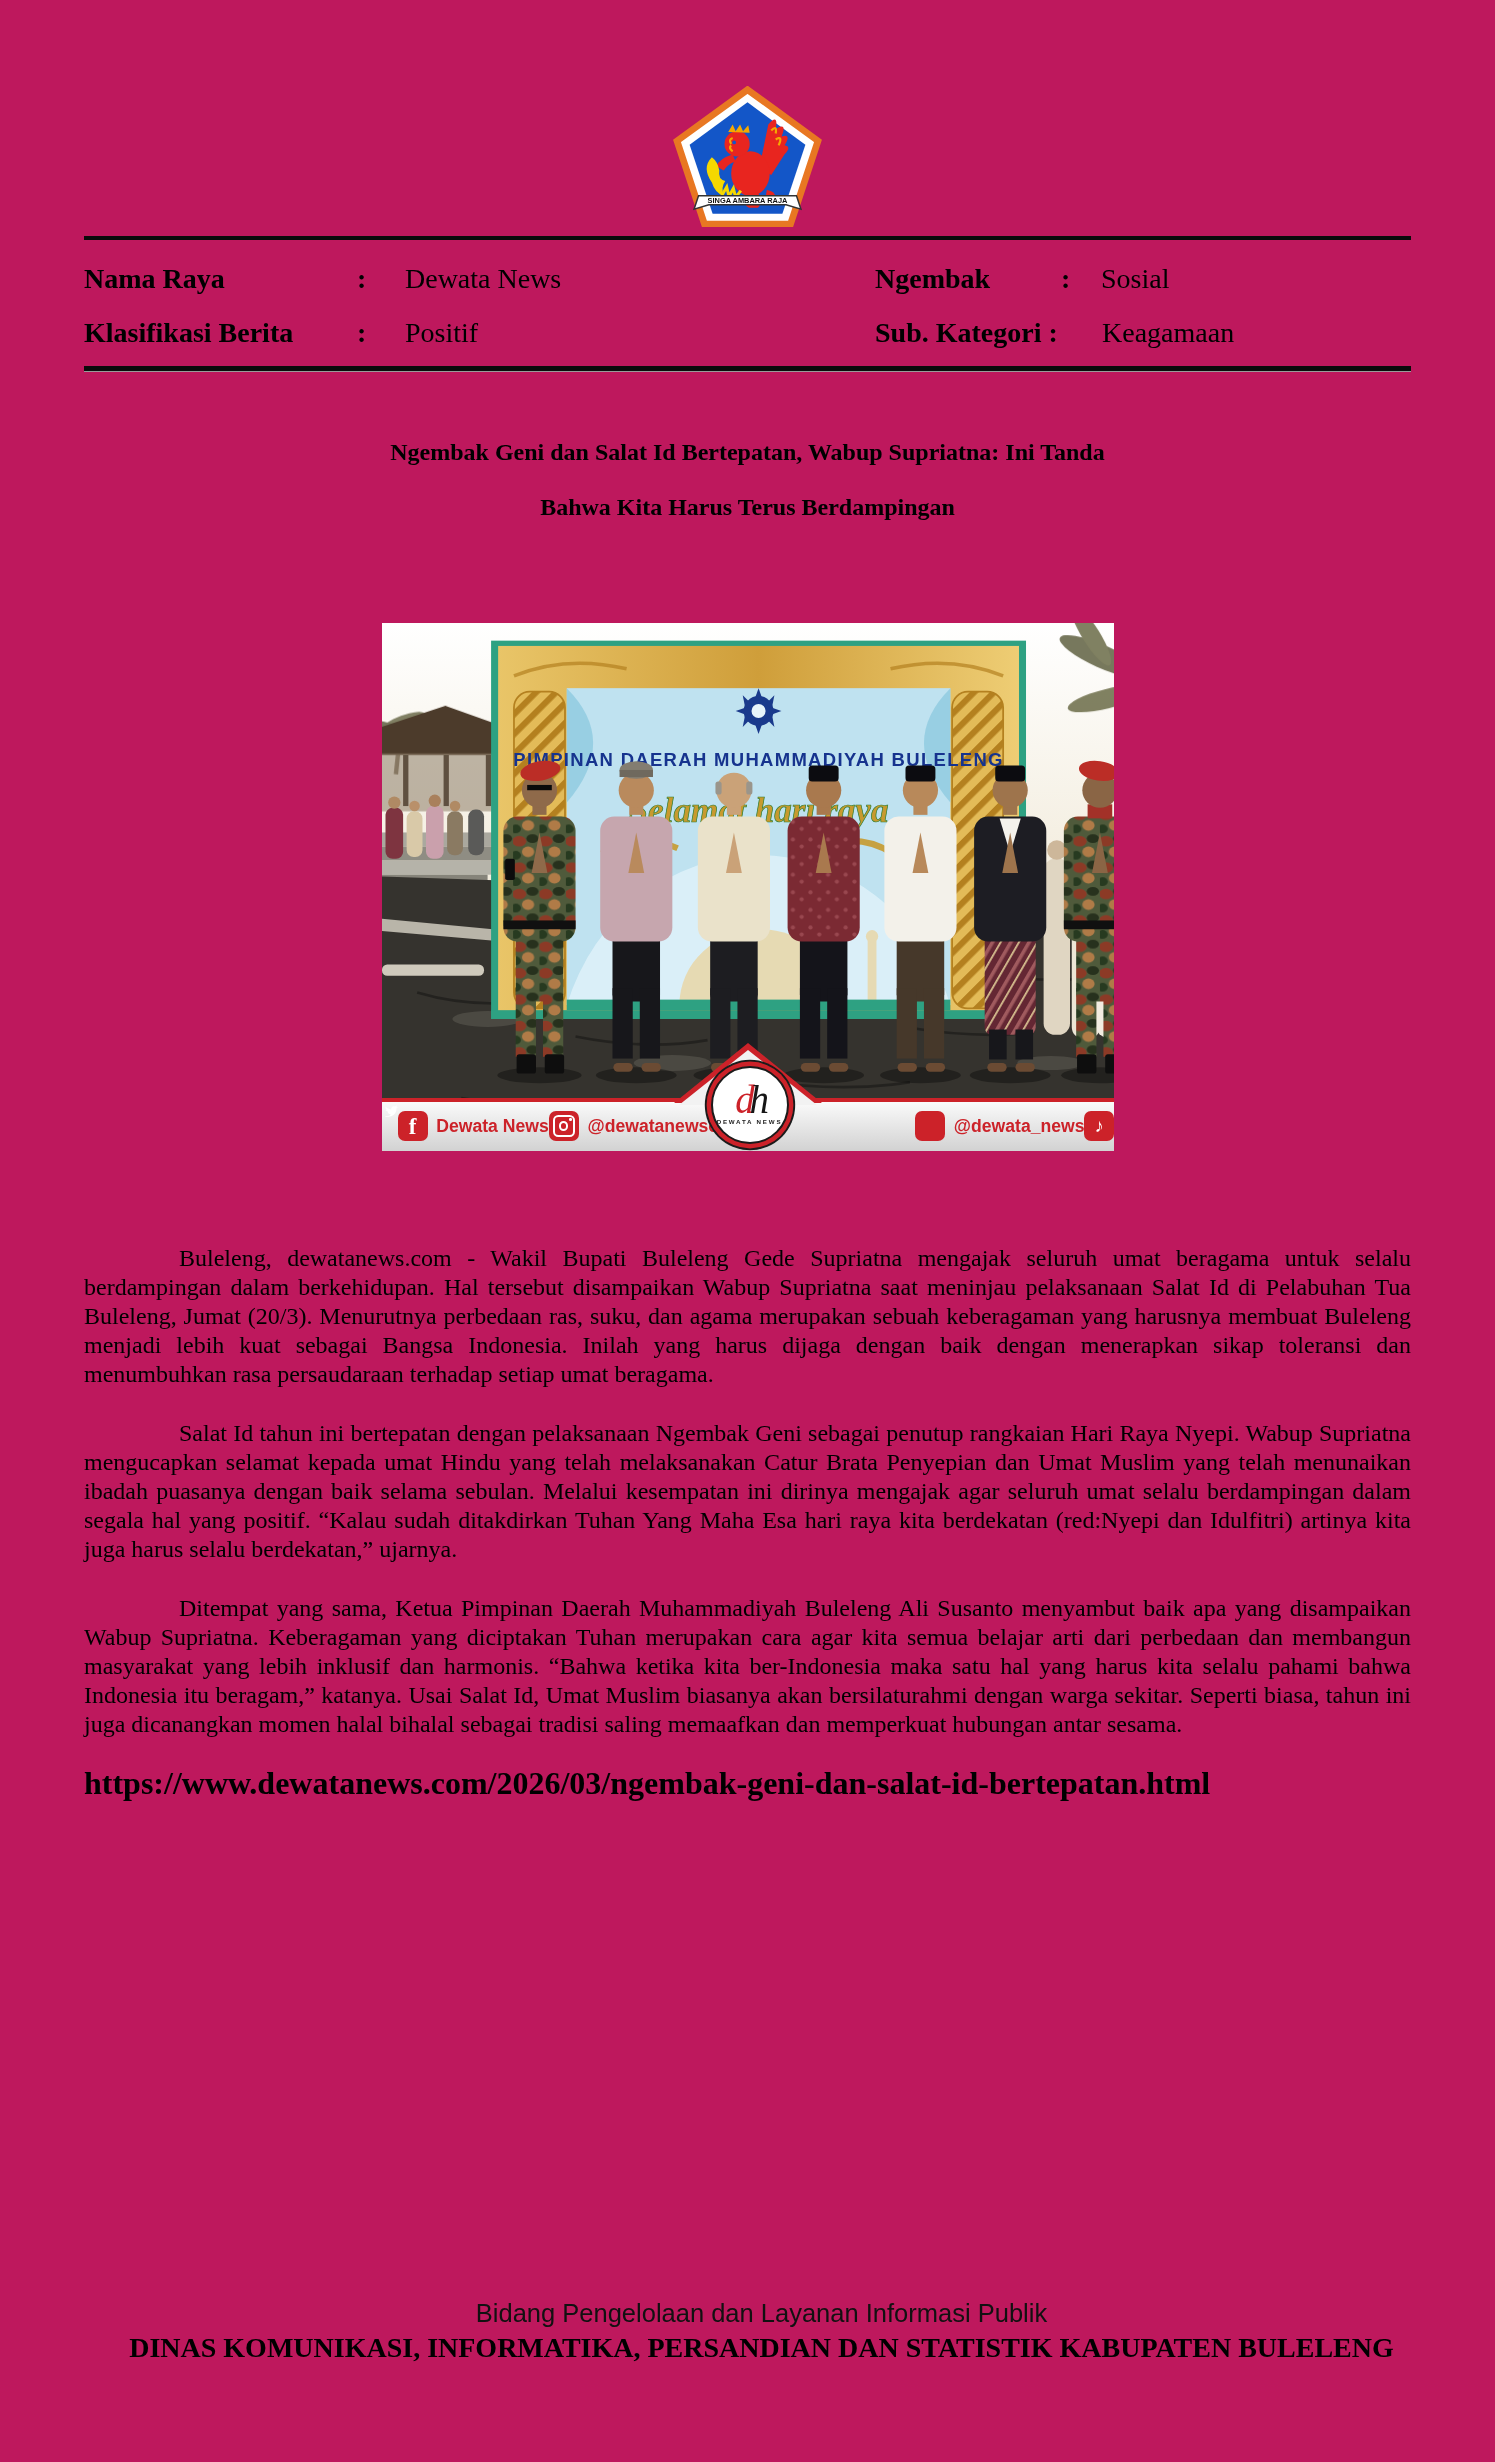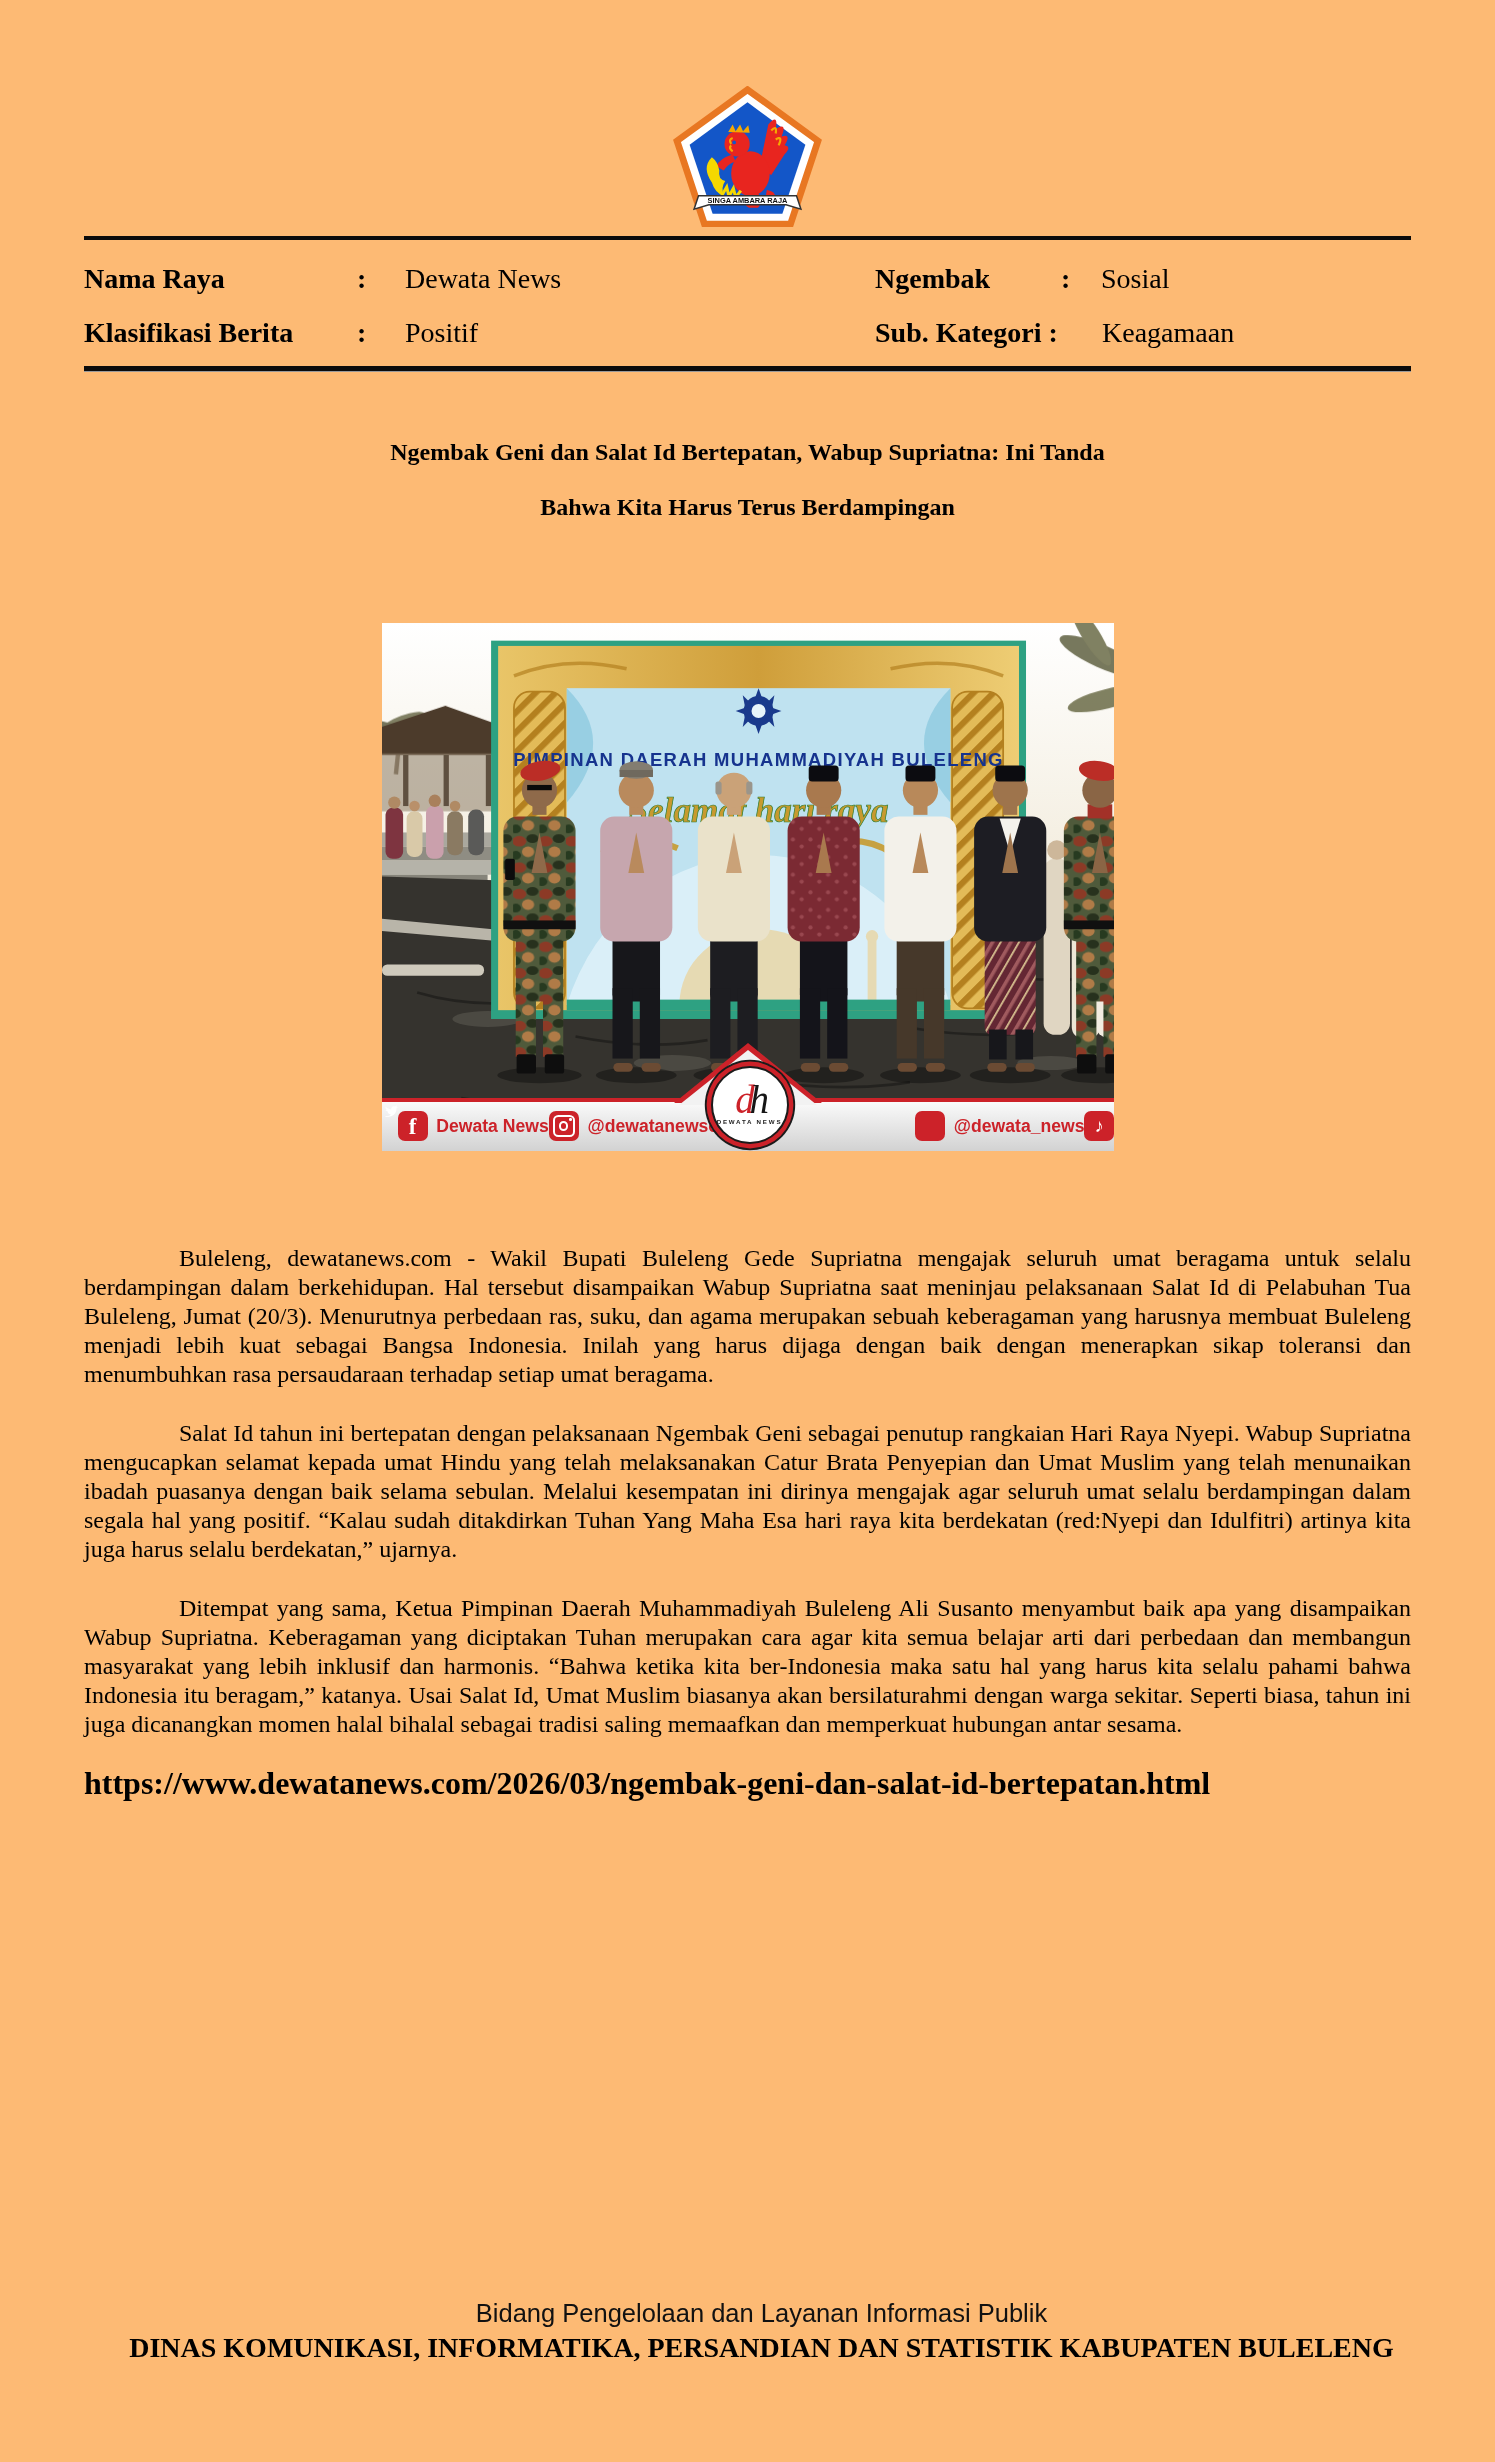--- a/index.html
+++ b/index.html
@@ -1,16 +1,16 @@
 <!DOCTYPE html>
 <html style="font-size:14px"><head>
 <meta charset="utf-8">
 <style>
   html,body{margin:0;padding:0;background:#ffffff;}
-  .page{position:relative;width:1495px;height:2462px;background:#fdba74;overflow:hidden;
+  .page{position:relative;width:1495px;height:2462px;background:#be185d;overflow:hidden;
         font-family:"Liberation Serif", serif;color:#000;}
   .content{padding:0 84px;}
 
   
   .logo-wrap{width:151px;height:141px;margin:86px auto 0;}
   .doc-title{margin-top:37px;text-align:center;font-weight:bold;font-size:39px;
              letter-spacing:0.4px;line-height:46px;}
   .rule{height:4.4px;background:#0b0b0b;margin-top:8.8px;}
   .rule2{height:4.4px;background:#0b0b0b;margin-top:7px;border-bottom:0.9px solid #9a9a9a;}
 

